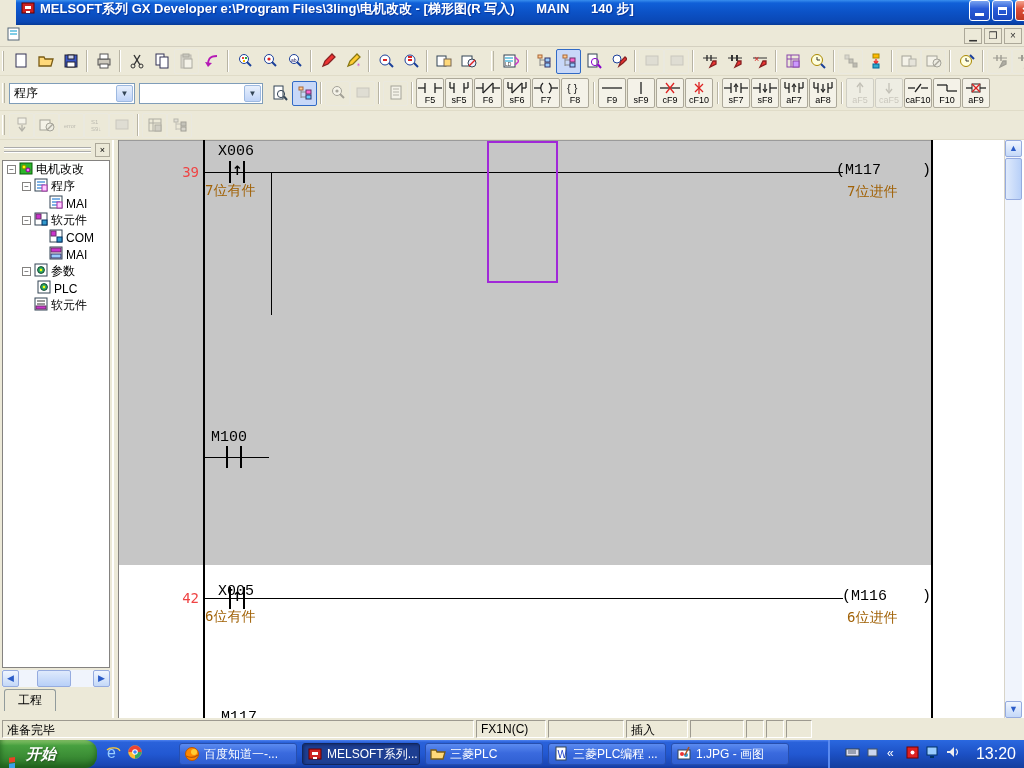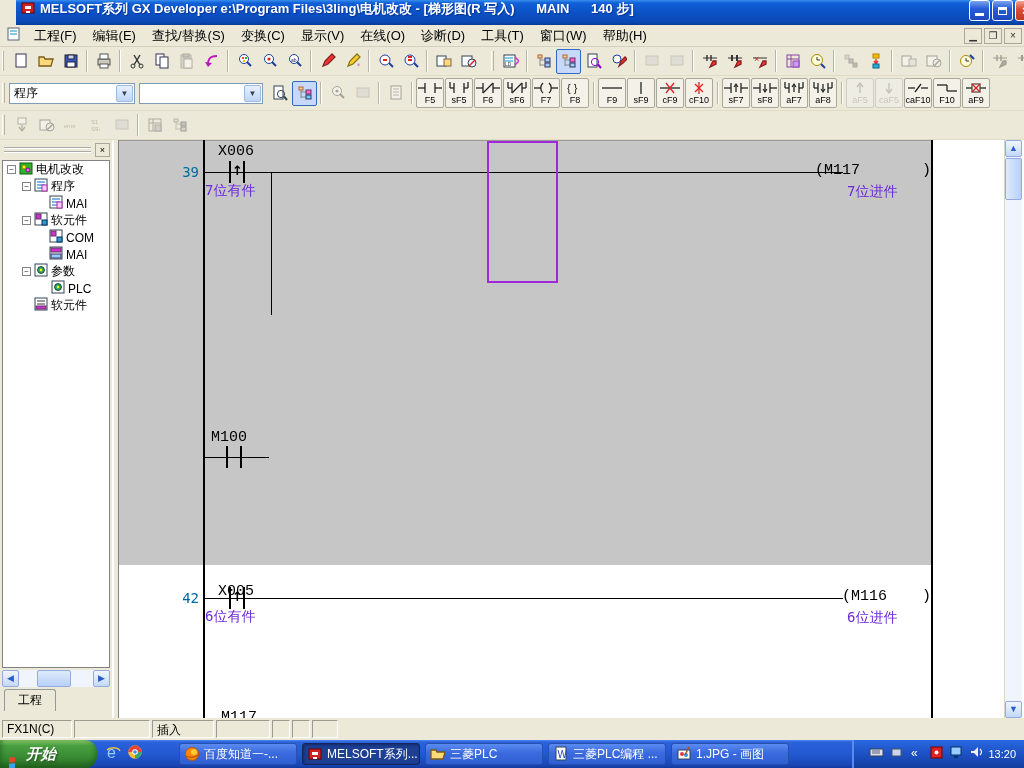--- a/index.html
+++ b/index.html
@@ -66,22 +66,22 @@
  border-radius:3px 3px 0 0;font-size:12px;text-align:center;line-height:20px}
 
 
 .editor{position:absolute;left:118px;top:0;width:906px;height:578px;background:#fff;border-left:1px solid #848280;overflow:hidden}
 .grayblock{position:absolute;left:0;top:0;width:814px;height:425px;background:#c6c6c6;border-top:1px solid #9a9a9a}
 .rail{position:absolute;width:2px;background:#000}
 .hwire{position:absolute;height:1px;background:#000}
 .vwire{position:absolute;width:1px;background:#000}
 .cbar{position:absolute;width:2px;height:22px;background:#000}
 .ldtxt{position:absolute;font-family:Liberation Mono, monospace;font-size:15px;color:#000;white-space:pre}
-.ldcmt{position:absolute;font-family:"DejaVu Sans Mono",monospace;font-size:14px;color:#6d28d9;white-space:pre}
-.steptxt{position:absolute;font-family:"DejaVu Sans Mono",monospace;font-size:14px;color:#0369a1;width:52px;text-align:right}
+.ldcmt{position:absolute;font-family:"DejaVu Sans Mono",monospace;font-size:14px;color:#a16207;white-space:pre}
+.steptxt{position:absolute;font-family:"DejaVu Sans Mono",monospace;font-size:14px;color:#ef4444;width:52px;text-align:right}
 .uparrow{position:absolute;font-size:13px;font-weight:bold;color:#000;font-family:"DejaVu Sans",sans-serif}
 .selrect{position:absolute;border:2px solid #a128d8;background:transparent}
 .vscroll{position:absolute;right:2px;top:0;width:18px;height:578px;background:#f0f4fc;border-left:1px solid #d8d4c8}
 .vscroll .scr-btn{width:17px}
 .vthumb{position:absolute;left:0;top:18px;width:17px;height:42px;background:linear-gradient(90deg,#dfeafc,#b8d0f8);border:1px solid #95abdf;border-radius:2px}
 
 
 .statusbar{position:absolute;left:0;top:718px;width:1024px;height:22px;background:#ece9d8;display:flex;align-items:center;padding:1px 2px}
 .spanel{height:18px;border:1px solid;border-color:#9d9a90 #fff #fff #9d9a90;font-size:12px;padding:1px 4px;margin-right:2px;
  white-space:nowrap;overflow:hidden;color:#000}
@@ -98,21 +98,21 @@
 .ql{display:flex;align-items:center;margin-left:8px}
 .qlicon{margin-right:6px}
 .tasks{display:flex;margin-left:30px}
 .taskbtn{width:118px;height:22px;margin-right:5px;border-radius:3px;display:flex;align-items:center;padding:0 4px;
  background:linear-gradient(180deg,#5b8bf0,#3a6ade 45%,#2f5fd2);border:1px solid #274fae;color:#fff;font-size:12px;white-space:nowrap;overflow:hidden}
 .taskbtn.active{background:#1e3f92;box-shadow:inset 1px 1px 3px #122a66;border-color:#12265c}
 .taskbtn svg{flex:none;margin-right:4px}
 .tray{margin-left:auto;height:28px;display:flex;align-items:center;padding:0 8px 0 10px;
  background:linear-gradient(180deg,#2a68e0,#1c50c4 50%,#143e9e);border-left:2px solid #5a8af0;}
 .tray .ticon{margin-left:5px}
-.traytime{color:#fff;font-size:11px;margin-left:4px}
+.traytime{color:#fff;font-size:16px;margin-left:16px}
 </style>
 </head>
 <body>
 
 <div class="screen">
 
   <div class="titlebar">
     <span id="appicon"><svg width="16" height="16" viewBox="0 0 16 16">
           <rect x="2" y="3" width="12" height="10" fill="#c22" stroke="#600"></rect>
           <rect x="5" y="6" width="6" height="3" fill="#fff"></rect>
@@ -127,32 +127,20 @@
       </span>
     <span class="winbtn close">×</span>
   </div>
 
   <div class="menubar">
     <span class="mdi-doc" id="mdidoc"><svg width="16" height="16" viewBox="0 0 16 16">
           <rect x="2" y="2" width="11" height="12" fill="#fff" stroke="#567"></rect>
           <line x1="4" y1="5" x2="11" y2="5" stroke="#09c" stroke-width="1"></line>
           <line x1="4" y1="8" x2="11" y2="8" stroke="#09c" stroke-width="1"></line>
         </svg></span>
-    <div id="menus" style="display:flex">
-        <div class="menuitem">工程(F)</div>
-        <div class="menuitem">编辑(E)</div>
-        <div class="menuitem">查找/替换(S)</div>
-        <div class="menuitem">变换(C)</div>
-        <div class="menuitem">显示(V)</div>
-        <div class="menuitem">在线(O)</div>
-        <div class="menuitem">诊断(D)</div>
-        <div class="menuitem">工具(T)</div>
-        <div class="menuitem">窗口(W)</div>
-        <div class="menuitem">帮助(H)</div>
-      </div>
     <div class="mdi-btns">
       <span class="mdibtn">▁</span>
       <span class="mdibtn">❐</span>
       <span class="mdibtn">×</span>
     </div>
   </div>
 
   <div class="tb tb1">
       <div class="grip"></div>
       <div id="tb1" style="display:flex;align-items:center">
@@ -784,21 +772,21 @@
           </div>
           <div class="trow" style="padding-left: 19px;">
             <div class="toggle">−</div>
             <span class="tico"><svg width="14" height="14" viewBox="0 0 14 14">
                 <rect x="1" y="1" width="12" height="12" fill="#fff" stroke="#345"></rect>
                 <circle cx="7" cy="7" r="3.4" fill="#3a6" stroke="#143"></circle>
                 <circle cx="7" cy="7" r="1.2" fill="#ff0"></circle>
               </svg></span>
             <span>参数</span>
           </div>
-          <div class="trow" style="padding-left: 36px;">
+          <div class="trow" style="padding-left: 22px;">
             <div style="width: 12px; flex: 0 0 auto;"></div>
             <span class="tico"><svg width="14" height="14" viewBox="0 0 14 14">
                 <rect x="1" y="1" width="12" height="12" fill="#fff" stroke="#345"></rect>
                 <circle cx="7" cy="7" r="3.4" fill="#3a6" stroke="#143"></circle>
                 <circle cx="7" cy="7" r="1.2" fill="#ff0"></circle>
               </svg></span>
             <span>PLC</span>
           </div>
           <div class="trow" style="padding-left: 19px;">
             <div style="width: 12px; flex: 0 0 auto;"></div>
@@ -828,21 +816,21 @@
 
       <div class="steptxt" style="left:28px;top:24px">39</div>
       <div class="hwire" style="left:86px;top:32px;width:638px"></div>
       <div class="ldtxt" style="left:99px;top:3px">X006</div>
       <div class="cbar" style="left:110px;top:21px"></div>
       <div class="cbar" style="left:124px;top:21px"></div>
       <div class="uparrow" style="left:113px;top:23px">↑</div>
       <div class="ldcmt" style="left:86px;top:42px">7位有件</div>
       <div class="vwire" style="left:152px;top:32px;height:143px"></div>
       <div class="selrect" style="left:368px;top:1px;width:71px;height:142px"></div>
-      <div class="ldtxt" style="left:696px;top:22px">(<span>M117</span></div>
+      <div class="ldtxt" style="left:717px;top:22px">(<span>M117</span></div>
       <div class="ldtxt" style="left:803px;top:22px">)</div>
       <div class="ldcmt" style="left:728px;top:43px">7位进件</div>
 
       <div class="ldtxt" style="left:92px;top:289px">M100</div>
       <div class="hwire" style="left:86px;top:317px;width:64px"></div>
       <div class="cbar" style="left:107px;top:306px"></div>
       <div class="cbar" style="left:121px;top:306px"></div>
 
       <div class="steptxt" style="left:28px;top:450px">42</div>
       <div class="hwire" style="left:86px;top:458px;width:638px"></div>
@@ -859,20 +847,21 @@
 
       <div class="vscroll">
         <div class="scr-btn">▲</div>
         <div class="vthumb"></div>
         <div class="scr-btn" style="position:absolute;bottom:0">▼</div>
       </div>
     </div>
   </div>
 
   <div class="statusbar" id="statusbar">
+      <div class="spanel" style="width: 472px;">准备完毕</div>
       <div class="spanel" style="width: 70px;">FX1N(C)</div>
       <div class="spanel" style="width: 76px;"></div>
       <div class="spanel" style="width: 62px;">插入</div>
       <div class="spanel" style="width: 54px;"></div>
       <div class="spanel" style="width: 18px;"></div>
       <div class="spanel" style="width: 18px;"></div>
       <div class="spanel" style="width: 26px;"></div>
     </div>
 
   <div class="taskbar">

